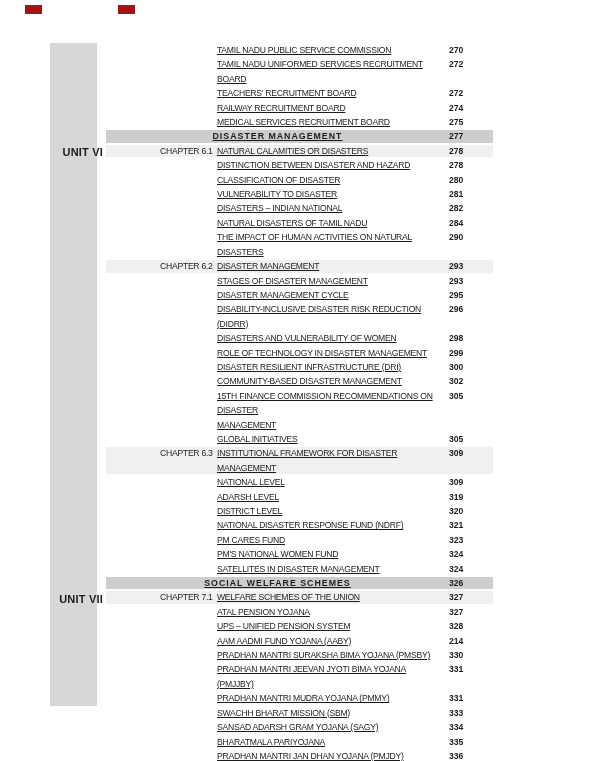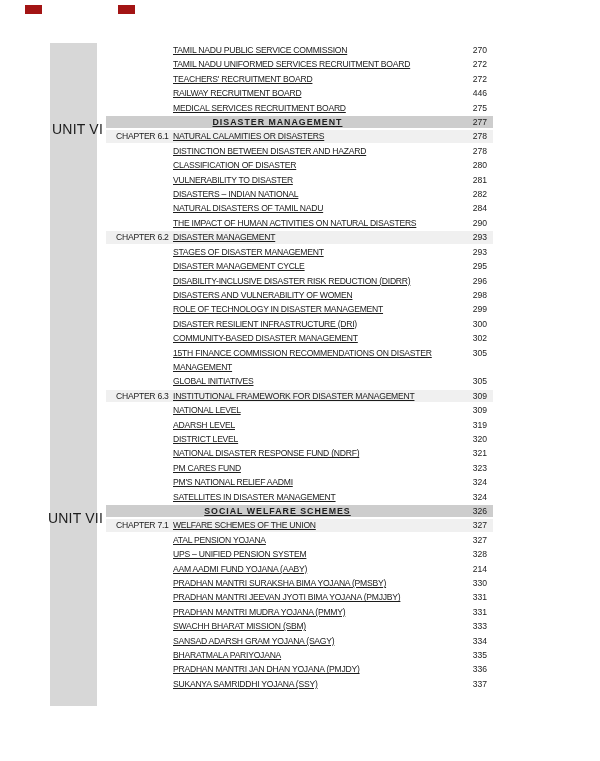--- a/index.html
+++ b/index.html
@@ -39,57 +39,58 @@
     line-height: 14.4px;
     font-size: 8.6px;
     letter-spacing: -0.25px;
   }
   .row .label {
     flex: 0 0 67px;
     width: 67px;
     padding-left: 10px;
     box-sizing: border-box;
     white-space: nowrap;
+    margin-left: 44px;
   }
   .row .title {
     flex: 1;
     padding-right: 6px;
     white-space: pre-line;
     text-decoration: underline;
   }
   .row .pagenum {
     flex: 0 0 44px;
     width: 44px;
     padding-right: 6px;
     box-sizing: border-box;
-    text-align: right;
-    font-weight: 400;
+    text-align: left;
+    font-weight: 700;
     letter-spacing: 0;
   }
   
   .row.unit {
     background: linear-gradient(#ffffff 0 1px, #cdcdcd 1px calc(100% - 1px), #ffffff calc(100% - 1px) 100%);
     font-weight: 700;
   }
   .row.chapter {
     background: linear-gradient(#ffffff 0 1px, #f0f0f0 1px calc(100% - 1px), #ffffff calc(100% - 1px) 100%);
   }
   .row.unit .title {
     text-align: center;
     letter-spacing: 1px;
     font-size: 8.8px;
     padding-right: 0;
   }
   .unit-label {
     position: absolute;
-    top: 7px;
+    top: 16px;
     right: calc(100% + 3px);
     line-height: 14.4px;
-    font-weight: 400;
-    font-size: 14px;
+    font-weight: 700;
+    font-size: 11px;
     letter-spacing: 0.2px;
     white-space: nowrap;
     color: #1c1c1c;
   }
 </style>
 </head>
 <body>
 
 <div class="page">
   <div class="red-mark" style="left: 25px; background: rgb(163, 20, 20);"></div>
@@ -111,21 +112,21 @@
       <div class="row sub">
 
     <span class="label"></span>
     <span class="title">TEACHERS' RECRUITMENT BOARD</span>
     <span class="pagenum">272</span>
   </div>
       <div class="row sub">
 
     <span class="label"></span>
     <span class="title">RAILWAY RECRUITMENT BOARD</span>
-    <span class="pagenum">446</span>
+    <span class="pagenum">274</span>
   </div>
       <div class="row sub">
 
     <span class="label"></span>
     <span class="title">MEDICAL SERVICES RECRUITMENT BOARD</span>
     <span class="pagenum">275</span>
   </div>
       <div class="row unit">
     <span class="unit-label">UNIT VI</span>
 
@@ -267,21 +268,21 @@
   </div>
       <div class="row sub">
 
     <span class="label"></span>
     <span class="title">PM CARES FUND</span>
     <span class="pagenum">323</span>
   </div>
       <div class="row sub">
 
     <span class="label"></span>
-    <span class="title">PM'S NATIONAL RELIEF AADMI</span>
+    <span class="title">PM'S NATIONAL WOMEN FUND</span>
     <span class="pagenum">324</span>
   </div>
       <div class="row sub">
 
     <span class="label"></span>
     <span class="title">SATELLITES IN DISASTER MANAGEMENT</span>
     <span class="pagenum">324</span>
   </div>
       <div class="row unit">
     <span class="unit-label">UNIT VII</span>

